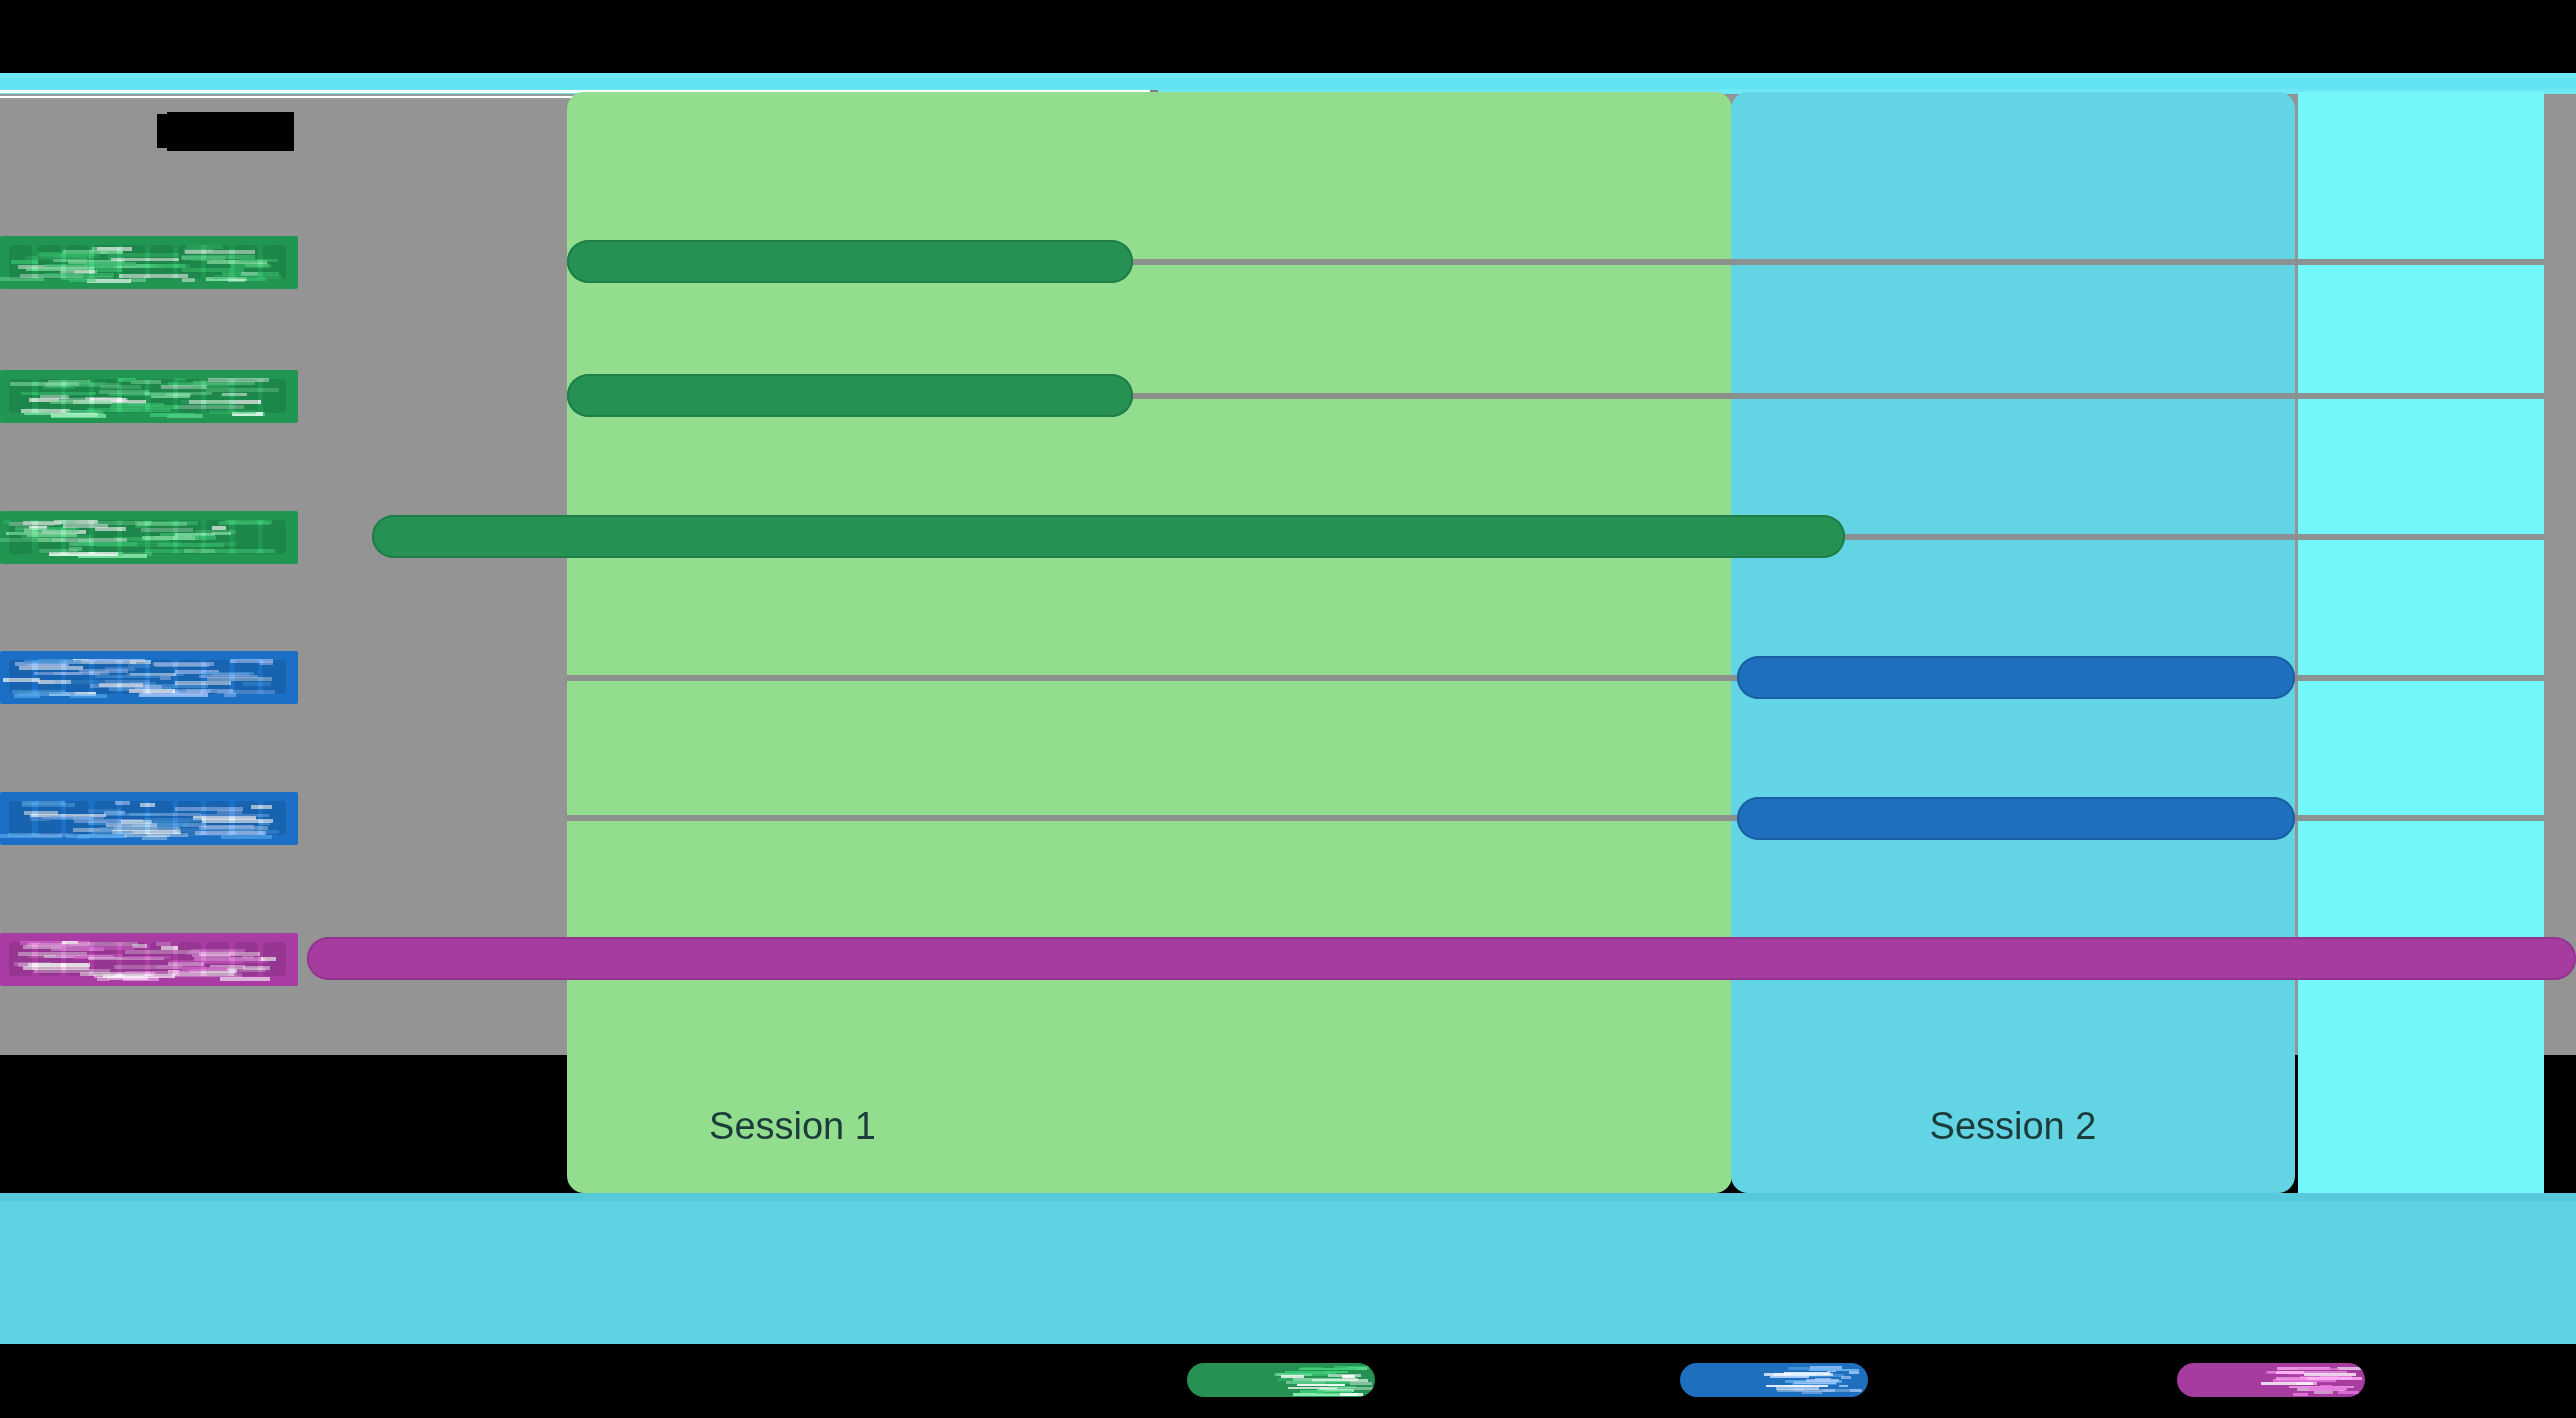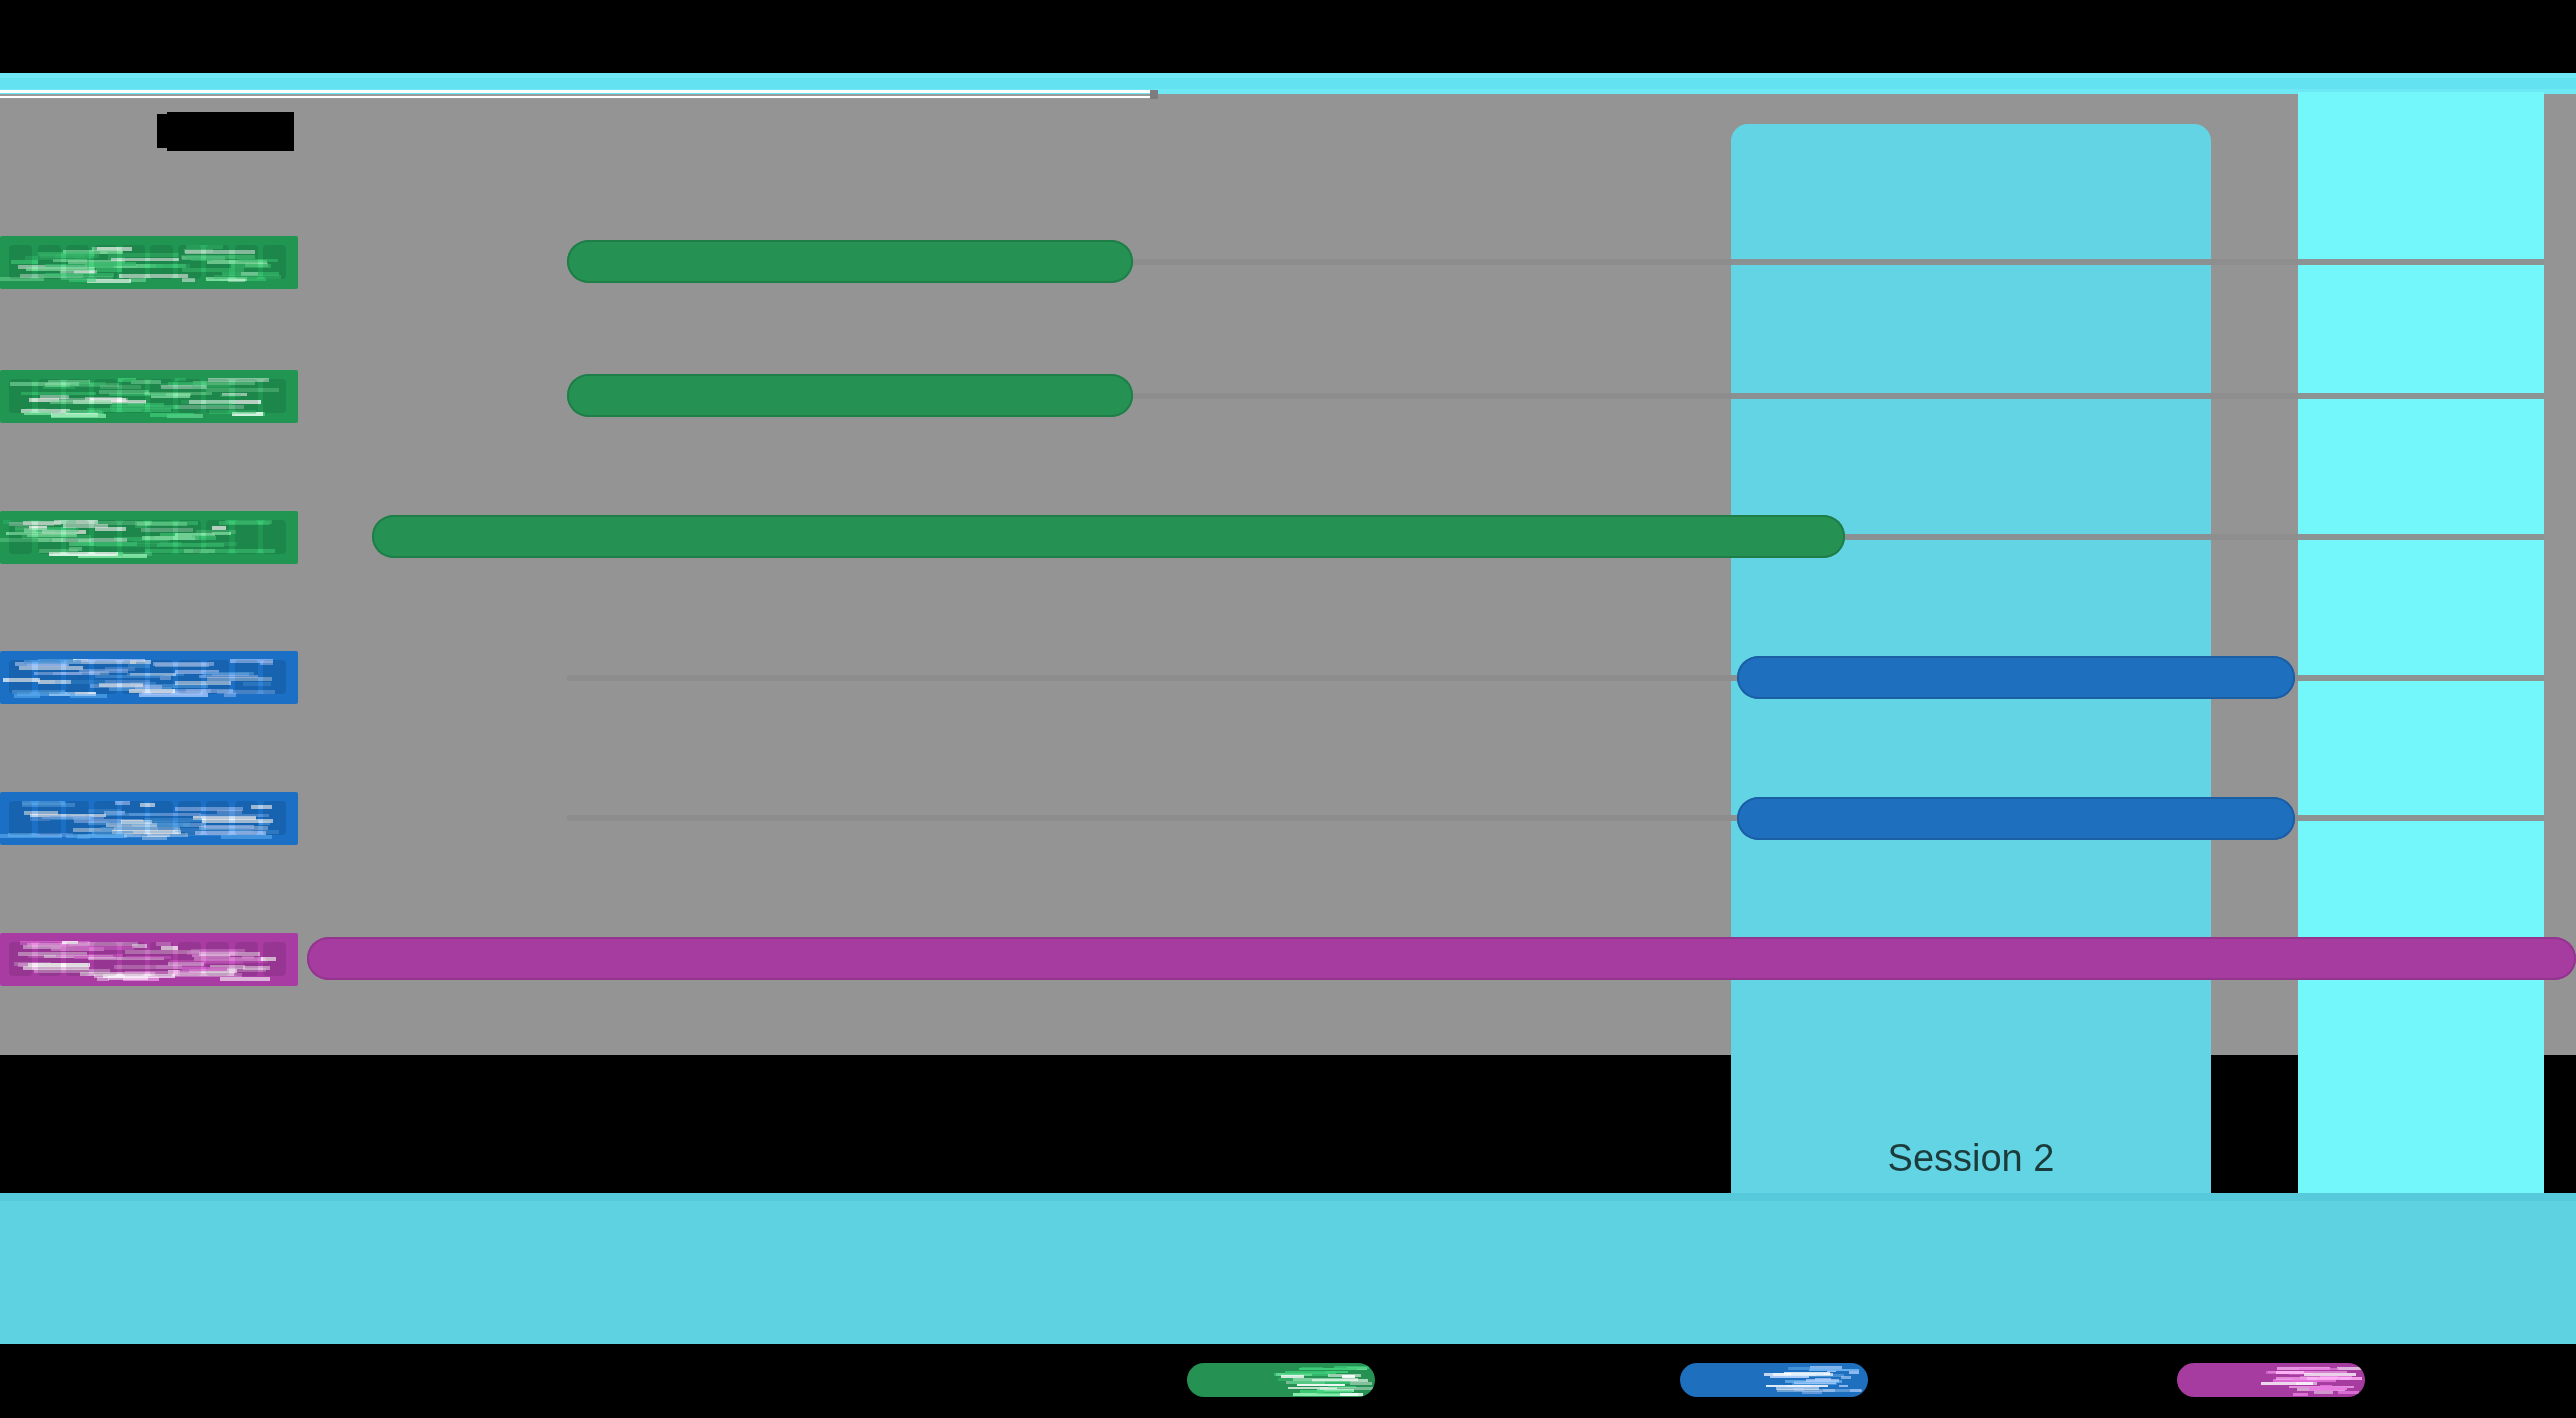--- a/index.html
+++ b/index.html
@@ -40,21 +40,21 @@
     position:absolute; top:92px; height:1101px;
     border-radius:17px;
   }
   .session-band .band-label {
     position:absolute; left:0; right:0; bottom:45px;
     text-align:center; font-size:38px; color:#1c3b3b;
     letter-spacing:0px;
   }
   #session1 { left:567px; width:1165px; background:#93dd8f; }
   #session1 .band-label { left:-357px; width:1165px; }
-  #session2 { left:1731px; width:480px; background:#62d4e3;margin-top:32px; }
+  #session2 { left:1731px; width:564px; background:#62d4e3; }
 
   
   .right-cyan {
     position:absolute; left:2298px; top:92px; width:246px; height:1101px;
     background:#74f7fb;
   }
 
   
   .right-gutter {
     position:absolute; left:2544px; top:94px; width:32px; height:961px;
@@ -138,20 +138,23 @@
   <div class="cyan-top-strip2"></div>
 
   <div class="plot-panel"></div>
   <div class="plot-panel-topline"></div>
   <div class="white-sep1"></div>
   <div class="white-sep2"></div>
   <div class="tick-mark"></div>
 
   <div class="right-cyan"></div>
 
+  <div class="session-band" id="session1">
+    <div class="band-label">Session 1</div>
+  </div>
 
   <div class="session-band" id="session2">
     <div class="band-label">Session 2</div>
   </div>
 
   <div id="gridlines">
       <div class="gridline" style="left: 567px; width: 1977px; top: 259px;"></div>
       <div class="gridline" style="left: 567px; width: 1977px; top: 393px;"></div>
       <div class="gridline" style="left: 567px; width: 1977px; top: 534px;"></div>
       <div class="gridline" style="left: 567px; width: 1977px; top: 675px;"></div>

